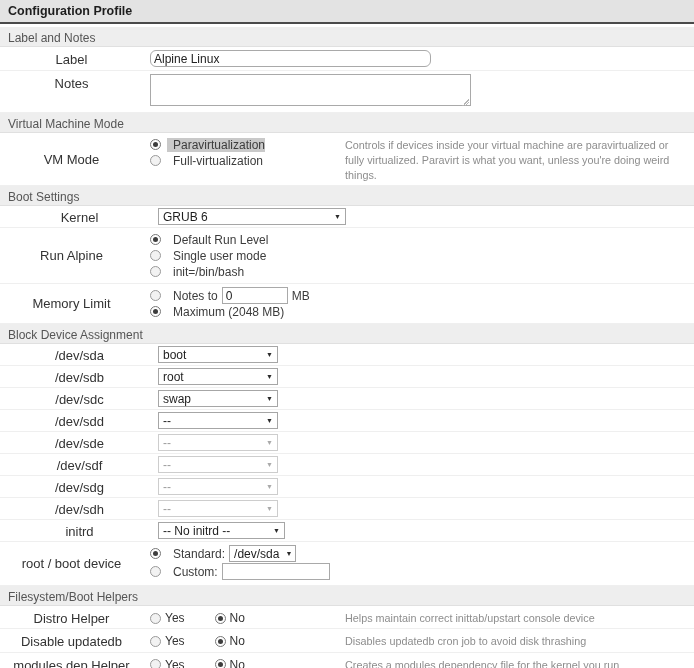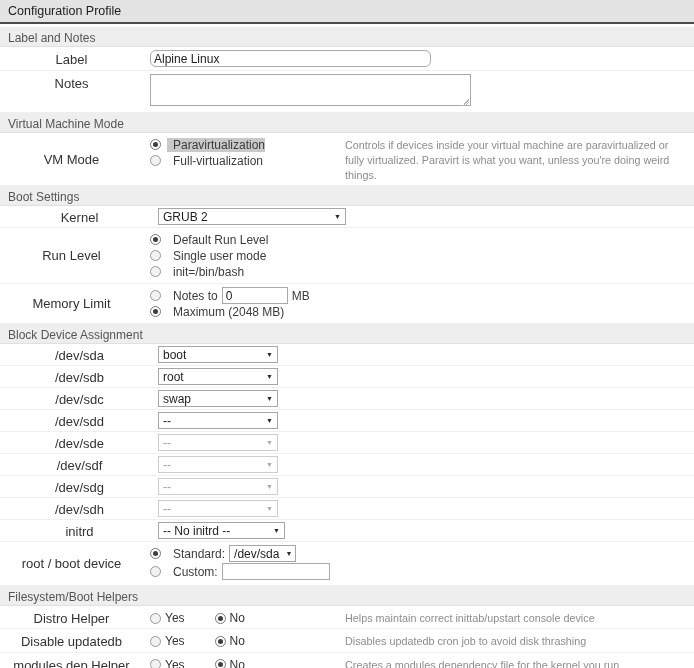--- a/index.html
+++ b/index.html
@@ -1,20 +1,20 @@
 <!DOCTYPE html>
 <html><head>
 <meta charset="utf-8">
 <style>
   * { margin:0; padding:0; box-sizing:border-box; }
   html,body { width:694px; height:668px; background:#fff; overflow:hidden;
     font-family:"Liberation Sans", sans-serif; font-size:12px; color:#333; }
 
   .main-header { background:#e3e3e3; border-bottom:2px solid #4a4a4a;
-    padding:4px 8px; font-weight:normal; color:#1d1d1d; font-size:12.5px; }
+    padding:4px 8px; font-weight:bold; color:#1d1d1d; font-size:12.5px; }
   .gap { height:3px; }
   .sub-header { background:#eeeeee; border-bottom:1px solid #e0e0e0;
     padding:4px 8px; color:#555; font-size:12px; height:20px; }
 
   .row { display:flex; align-items:flex-start; border-bottom:1px solid #efefef;
     padding:1px 8px; background:#fff; }
   .row.pad { padding:2px 0; }
   .lbl { width:150px; flex-shrink:0; text-align:center; font-weight:normal;
     color:#333; padding-right:7px; padding-top:3px; font-size:13px; white-space:nowrap; }
   .row.center .lbl { align-self:center; padding-top:0; }
@@ -88,27 +88,27 @@
     </div>
   </div>
   <div class="help">Controls if devices inside your virtual machine are paravirtualized or fully virtualized. Paravirt is what you want, unless you're doing weird things.</div>
 </div>
 
 <div class="sub-header">Boot Settings</div>
 <div class="row">
   <div class="lbl">Kernel</div>
   <div class="ctl">
     <span class="sel" style="width:188px">
-      <span>GRUB 2</span>
+      <span>GRUB 6</span>
       <span class="arr">▼</span>
     </span>
   </div>
 </div>
 <div class="row center pad">
-  <div class="lbl">Run Level</div>
+  <div class="lbl">Run Alpine</div>
   <div class="ctl wide">
     <div class="opt">
       <span class="rb on"></span>
       <span class="txt">Default Run Level</span>
     </div>
     <div class="opt">
       <span class="rb"></span>
       <span class="txt">Single user mode</span>
     </div>
     <div class="opt">

